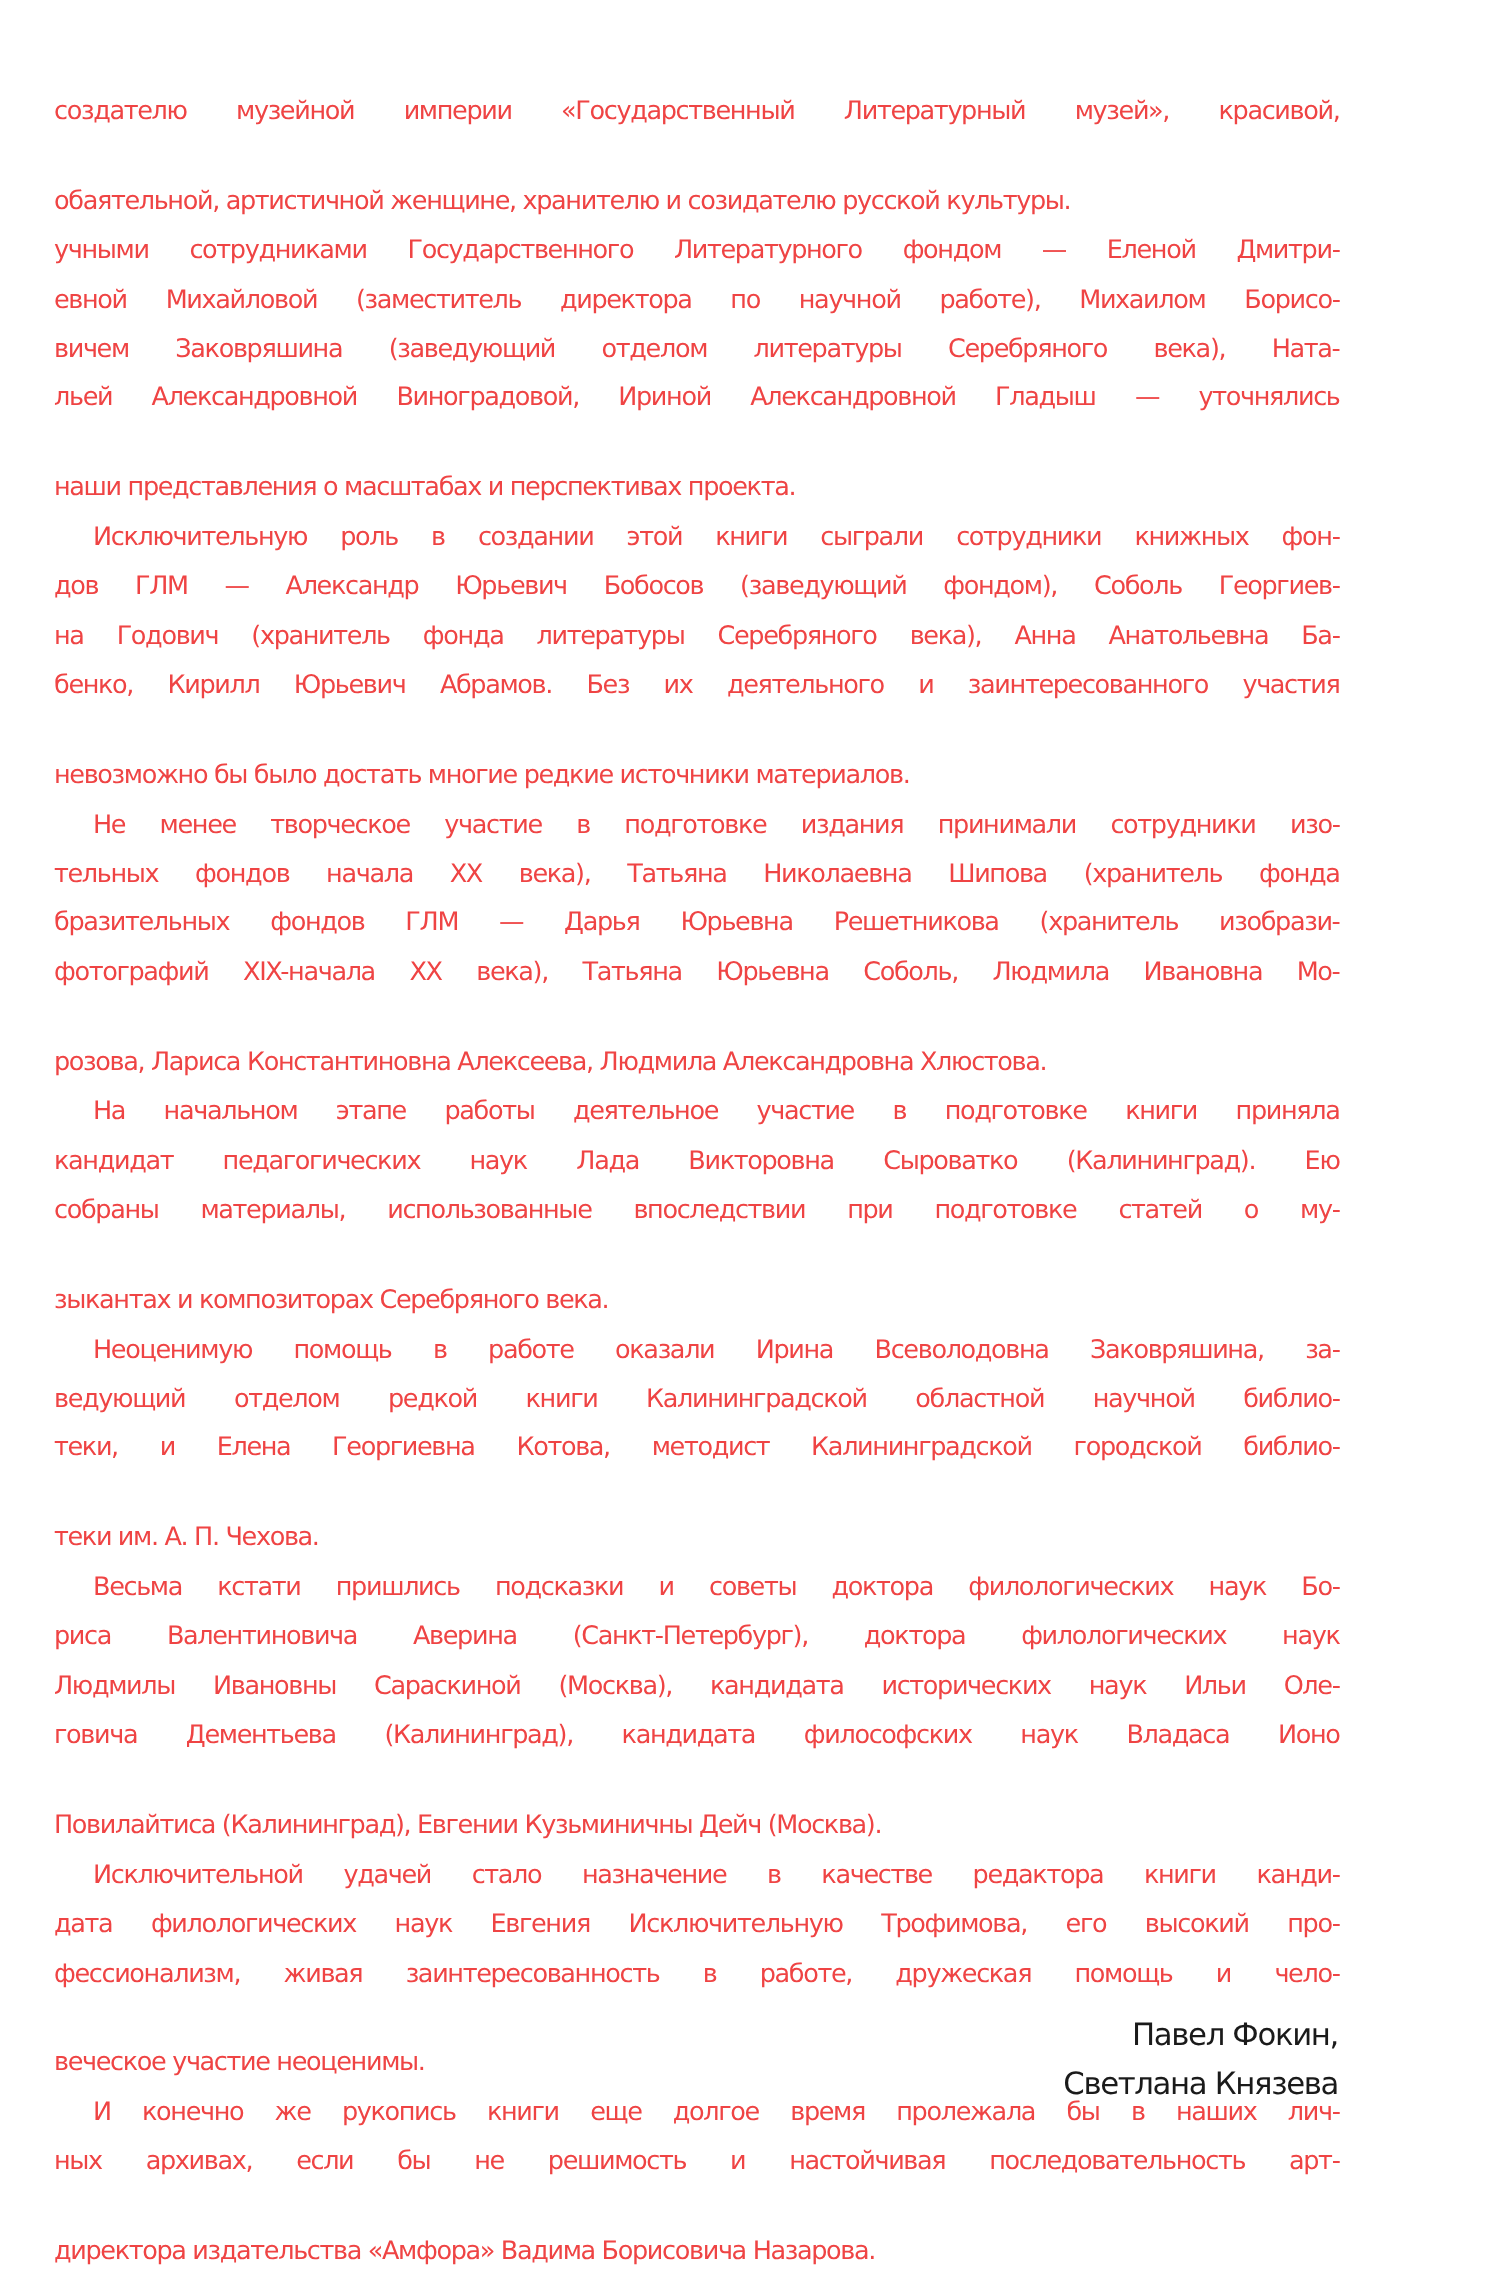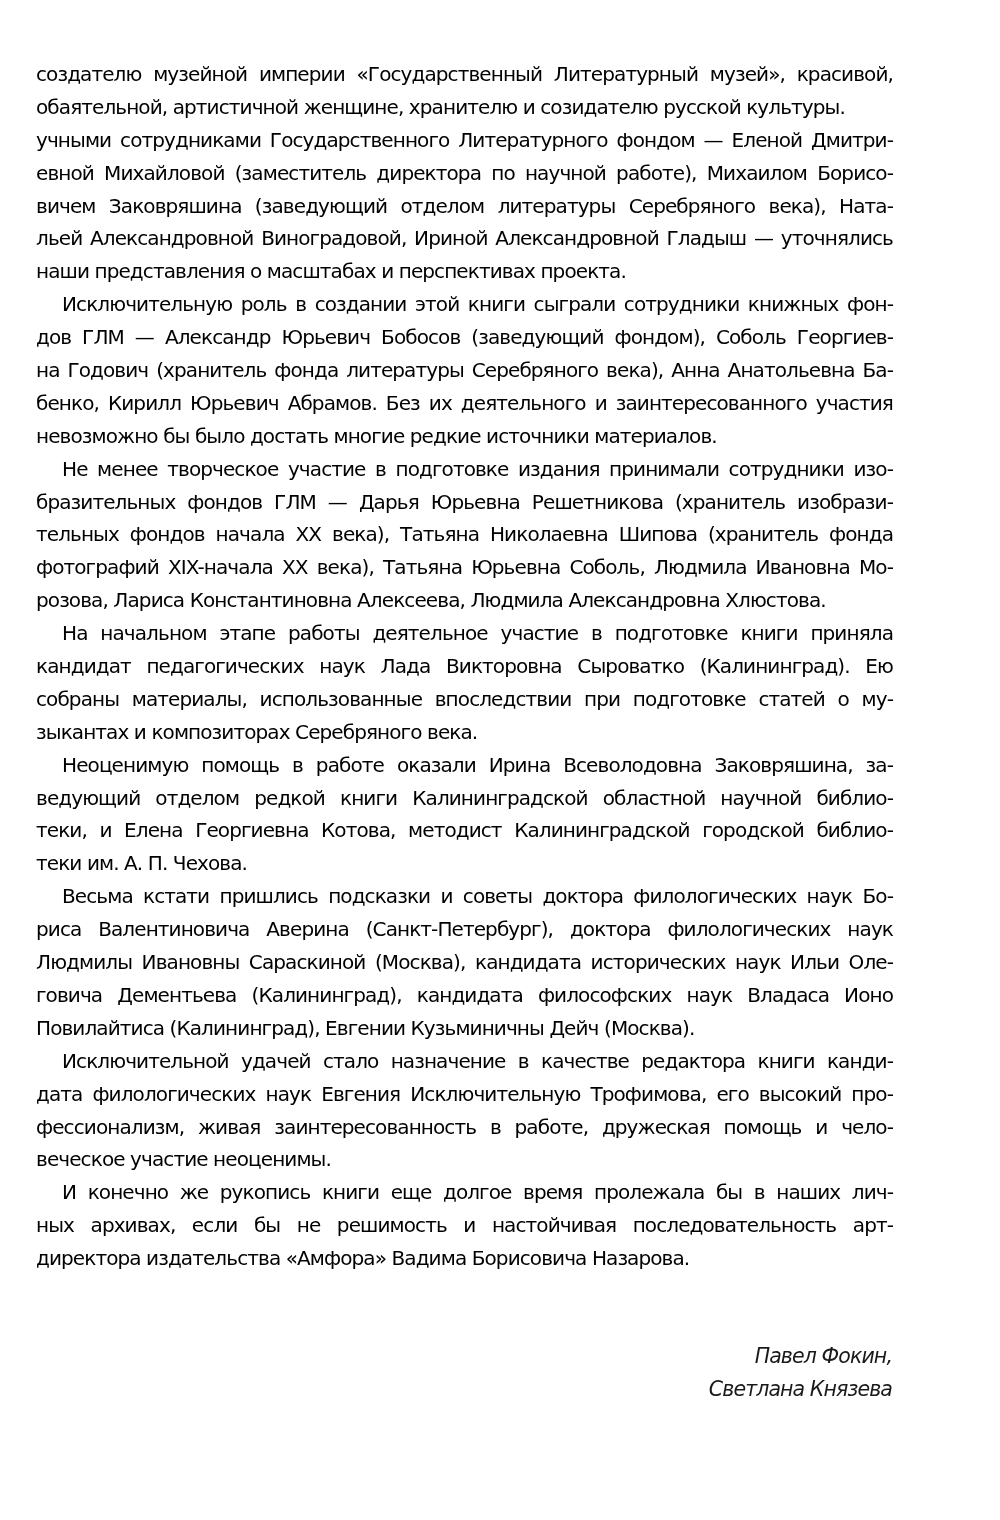--- a/index.html
+++ b/index.html
@@ -1,29 +1,29 @@
 <!DOCTYPE html>
 <html><head>
 <meta charset="utf-8">
 <style>
   html, body { margin: 0; padding: 0; background: #ffffff; }
   body { width: 1000px; height: 1520px; position: relative; overflow: hidden; }
   .page {
     position: absolute; left: 36px; top: 58px; width: 857px;
     font-family: "DejaVu Sans", sans-serif;
-    font-size: 20px; color: #000000;
+    font-size: 17px; color: #ef4444;
     line-height: 32.9px;
     letter-spacing: -0.9px;
   }
   .line { display: block; white-space: nowrap; text-align: justify; text-align-last: justify; height: 32.9px; }
-  .line.last { text-align-last: left; }
+  .line.last { text-align-last: left; margin-top: 27px; }
   .line.indent { padding-left: 26px; }
   .it { }
   .sig { position: absolute; right: 108px; top: 1340px; text-align: right;
-    font-family: "DejaVu Sans", sans-serif; font-style: italic; font-size: 20.5px;
+    font-family: "DejaVu Sans", sans-serif; font-size: 20.5px;
     line-height: 33px; color: #1a1a1a; letter-spacing: -0.9px; }
 </style>
 </head>
 <body>
 
 <div class="page" id="body">
     <div>
       <span class="line"><span>создателю музейной империи «Государственный Литературный музей», красивой,</span></span>
       <span class="line last"><span>обаятельной, артистичной женщине, хранителю и созидателю русской культуры.</span></span>
     </div>
@@ -36,22 +36,22 @@
     </div>
     <div>
       <span class="line indent"><span>Исключительную роль в создании этой книги сыграли сотрудники книжных фон-</span></span>
       <span class="line"><span>дов ГЛМ — </span><span class="it">Александр Юрьевич Бобосов</span><span> (заведующий фондом), </span><span class="it">Соболь Георгиев-</span></span>
       <span class="line"><span class="it">на Годович</span><span> (хранитель фонда литературы Серебряного века), </span><span class="it">Анна Анатольевна Ба-</span></span>
       <span class="line"><span class="it">бенко, Кирилл Юрьевич Абрамов.</span><span> Без их деятельного и заинтересованного участия</span></span>
       <span class="line last"><span>невозможно бы было достать многие редкие источники материалов.</span></span>
     </div>
     <div>
       <span class="line indent"><span>Не менее творческое участие в подготовке издания принимали сотрудники изо-</span></span>
+      <span class="line"><span>тельных фондов начала XX века), </span><span class="it">Татьяна Николаевна Шипова</span><span> (хранитель фонда</span></span>
       <span class="line"><span>бразительных фондов ГЛМ — </span><span class="it">Дарья Юрьевна Решетникова</span><span> (хранитель изобрази-</span></span>
-      <span class="line"><span>тельных фондов начала XX века), </span><span class="it">Татьяна Николаевна Шипова</span><span> (хранитель фонда</span></span>
       <span class="line"><span>фотографий XIX-начала XX века), </span><span class="it">Татьяна Юрьевна Соболь, Людмила Ивановна Мо-</span></span>
       <span class="line last"><span class="it">розова, Лариса Константиновна Алексеева, Людмила Александровна Хлюстова.</span></span>
     </div>
     <div>
       <span class="line indent"><span>На начальном этапе работы деятельное участие в подготовке книги приняла</span></span>
       <span class="line"><span>кандидат педагогических наук </span><span class="it">Лада Викторовна Сыроватко</span><span> (Калининград). Ею</span></span>
       <span class="line"><span>собраны материалы, использованные впоследствии при подготовке статей о му-</span></span>
       <span class="line last"><span>зыкантах и композиторах Серебряного века.</span></span>
     </div>
     <div>

